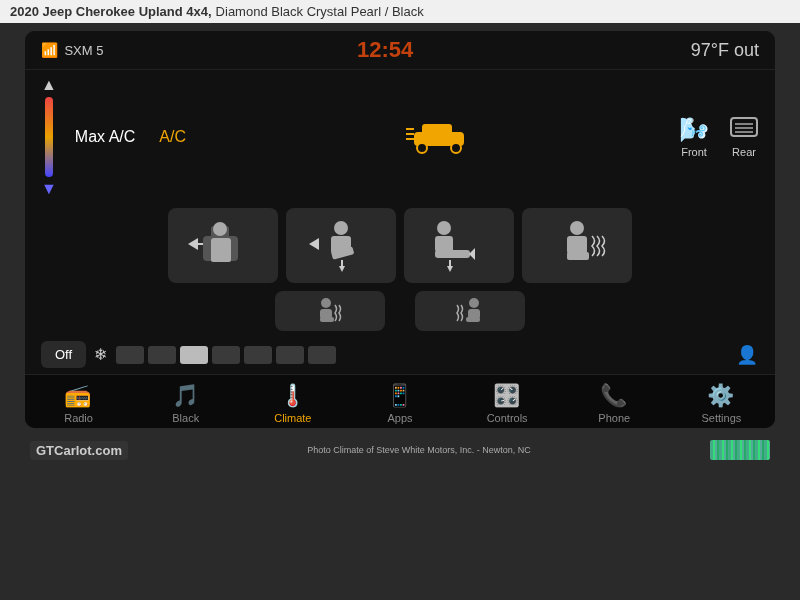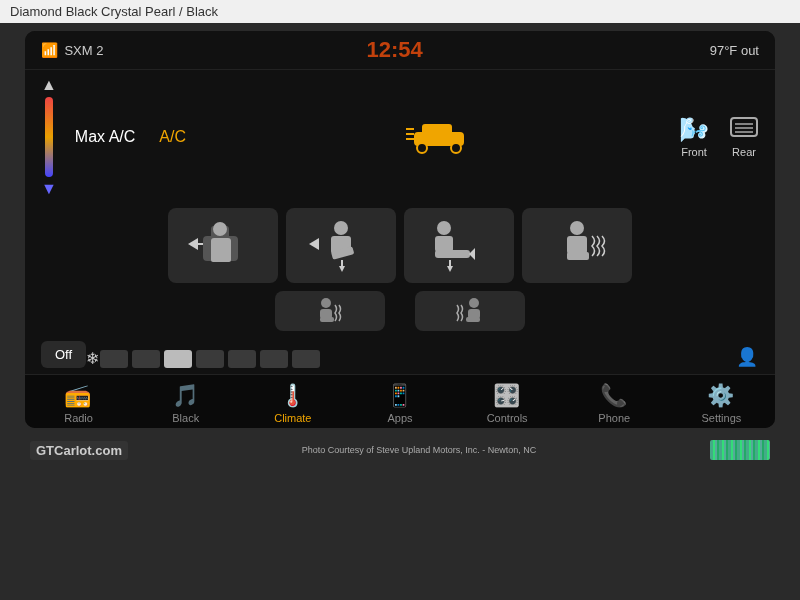--- a/index.html
+++ b/index.html
@@ -18,21 +18,21 @@
       color: #ccc;
       font-size: 13px;
       display: flex;
       justify-content: space-between;
       align-items: center;
       padding: 6px 16px;
       border-bottom: 1px solid #222;
     }
     .status-bar .left { display: flex; align-items: center; gap: 6px; }
     .status-bar .center { font-size: 22px; font-weight: bold; color: #c2410c; }
-    .status-bar .right { color: #ccc; font-size: 13px; margin-left: 24px; }
+    .status-bar .right { color: #ccc; font-size: 18px; margin-left: 24px; }
 
     
     .ac-row {
       display: flex;
       align-items: center;
       padding: 6px 16px;
       background: #111;
       gap: 0;
     }
     .ac-btn {
@@ -96,24 +96,24 @@
       justify-content: center;
       cursor: pointer;
       font-size: 20px;
       color: #ccc;
       gap: 8px;
     }
 
     
     .fan-row {
       display: flex;
-      align-items: flex-end;
+      align-items: center;
       padding: 6px 16px;
       background: #111;
-      gap: 0;
+      gap: 8px;
     }
     .off-btn {
       background: #2a2a2a;
       color: #fff;
       font-size: 13px;
       padding: 6px 14px;
       border-radius: 6px;
       cursor: pointer;
     }
     .fan-icon { color: #ccc; font-size: 16px; }
@@ -207,29 +207,30 @@
     .relative-pos {
       position: relative;
     }
   </style>
 </head>
 <body>
 
 <div class="page-wrapper">
 
   <div class="car-title-bar">
+    <span class="bold">2020 Jeep Cherokee Upland 4x4,</span>
     <span>Diamond Black Crystal Pearl / Black</span>
   </div>
 
   <div class="screen-wrapper">
 
     <div class="status-bar">
       <div class="left">
         <span style="font-size:14px;">📶</span>
-        <span>SXM 2</span>
+        <span>SXM 5</span>
       </div>
       <div class="center">12:54</div>
       <div class="right">97°F out</div>
     </div>
 
     <div class="ac-row relative-pos">
 
       <div style="display:flex; flex-direction:column; align-items:center; margin-right:6px;">
         <div style="color:#ccc; font-size:16px; cursor:pointer;">▲</div>
         <div style="width:8px; height:80px; background:linear-gradient(to bottom, #e44, #e8a000, #44f); border-radius:4px; margin:3px 0;"></div>
@@ -394,17 +395,17 @@
       <div class="nav-item">
         <span class="nav-icon">⚙️</span>
         <span>Settings</span>
       </div>
     </div>
 
   </div>
 
   <div style="display:flex; justify-content:space-between; align-items:center; padding: 6px 30px; margin-top:6px;">
     <div class="gtcarlot">GTCarlot.com</div>
-    <div class="photo-credit">Photo Courtesy of Steve Upland Motors, Inc.  -  Newton, NC</div>
+    <div class="photo-credit">Photo Climate of Steve White Motors, Inc.  -  Newton, NC</div>
     <div class="green-grass"></div>
   </div>
 
 </div>
 
 </body></html>

